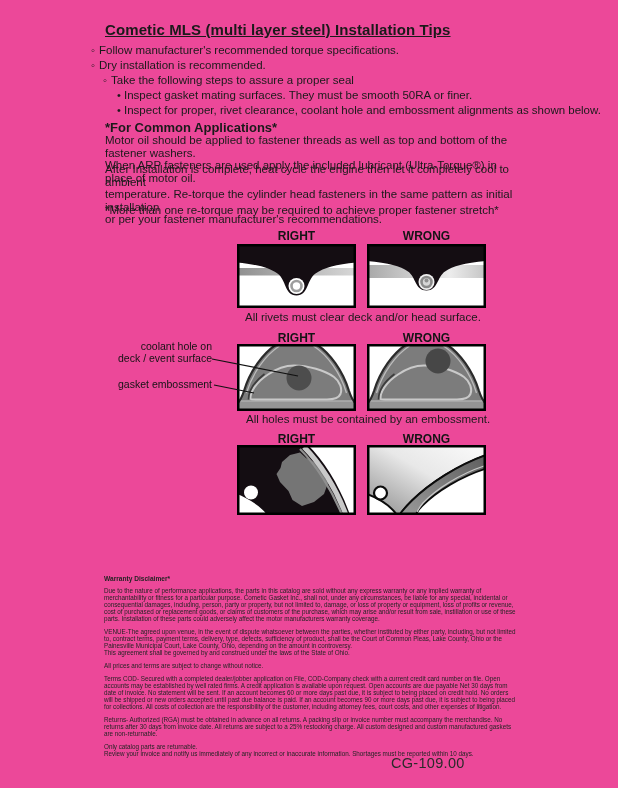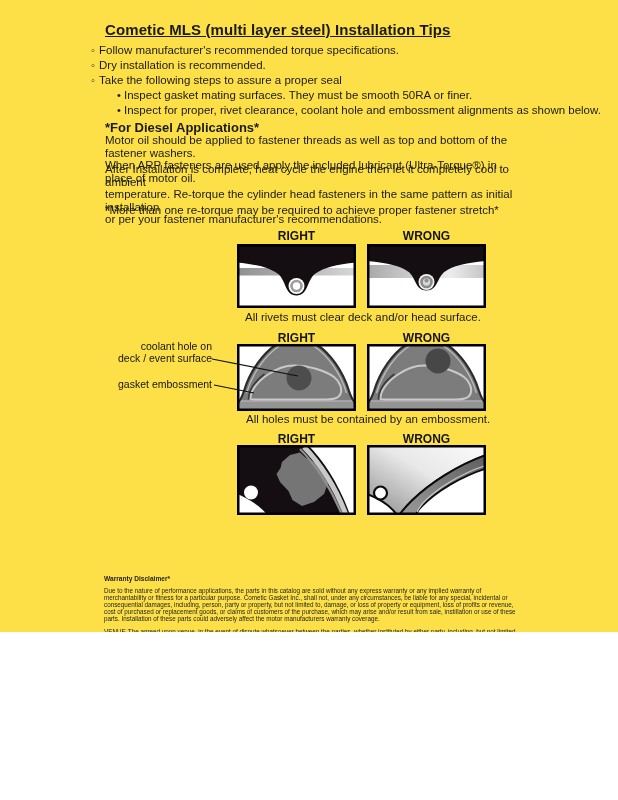--- a/index.html
+++ b/index.html
@@ -1,20 +1,20 @@
 <!DOCTYPE html>
 <html><head>
 <meta charset="utf-8">
 <style>
   html,body { margin:0; padding:0; }
   body {
     width:618px; height:800px; background:#ffffff;
     font-family:"Liberation Sans", sans-serif; color:#1a1a1a;
   }
-  .page { position:relative; width:618px; height:632px; overflow:hidden; background:#fde047; }
+  .page { position:relative; width:618px; height:788px; overflow:hidden; background:#ec4899; }
   .abs { position:absolute; }
 
   .doc-title {
     left:105px; top:21px; font-size:15px; font-weight:bold;
     text-decoration:underline; letter-spacing:.1px;
   }
   .bullet-line { font-size:11.5px; white-space:nowrap; }
   .bullet-glyph { display:inline-block; width:8px; font-size:11px; }
   .sub-glyph { display:inline-block; width:7px; font-size:11px; }
 
@@ -36,25 +36,25 @@
 </style>
 </head>
 <body>
 
 <div class="page">
 
   <div class="abs doc-title">Cometic MLS (multi layer steel) Installation Tips</div>
 
   <div class="abs bullet-line" style="left:91px; top:44px;"><span class="bullet-glyph">◦</span><span>Follow manufacturer's recommended torque specifications.</span></div>
   <div class="abs bullet-line" style="left:91px; top:59px;"><span class="bullet-glyph">◦</span><span>Dry installation is recommended.</span></div>
-  <div class="abs bullet-line" style="left:91px; top:74px;"><span class="bullet-glyph">◦</span><span>Take the following steps to assure a proper seal</span></div>
+  <div class="abs bullet-line" style="left:103px; top:74px;"><span class="bullet-glyph">◦</span><span>Take the following steps to assure a proper seal</span></div>
   <div class="abs bullet-line" style="left:117px; top:89px;"><span class="sub-glyph">•</span><span>Inspect gasket mating surfaces.  They must be smooth 50RA or finer.</span></div>
   <div class="abs bullet-line" style="left:117px; top:104px;"><span class="sub-glyph">•</span><span>Inspect for proper, rivet clearance, coolant hole and embossment alignments as shown below.</span></div>
 
-  <div class="abs diesel-heading">*For Diesel Applications*</div>
+  <div class="abs diesel-heading">*For Common Applications*</div>
   <div class="abs body-para" style="top:134px;">Motor oil should be applied to fastener threads as well as top and bottom of the fastener washers.
 When ARP fasteners are used apply the included lubricant (Ultra-Torque®) in place of motor oil.</div>
   <div class="abs body-para" style="top:163px;">After Installation is complete, heat cycle the engine then let it completely cool to ambient
 temperature. Re-torque the cylinder head fasteners in the same pattern as initial installation
 or per your fastener manufacturer's recommendations.</div>
   <div class="abs body-para" style="top:204px;">*More than one re-torque may be required to achieve proper fastener stretch*</div>
 
   <div class="abs dlabel" style="left:237px; top:229px;">RIGHT</div>
   <div class="abs dlabel" style="left:367px; top:229px;">WRONG</div>
 

